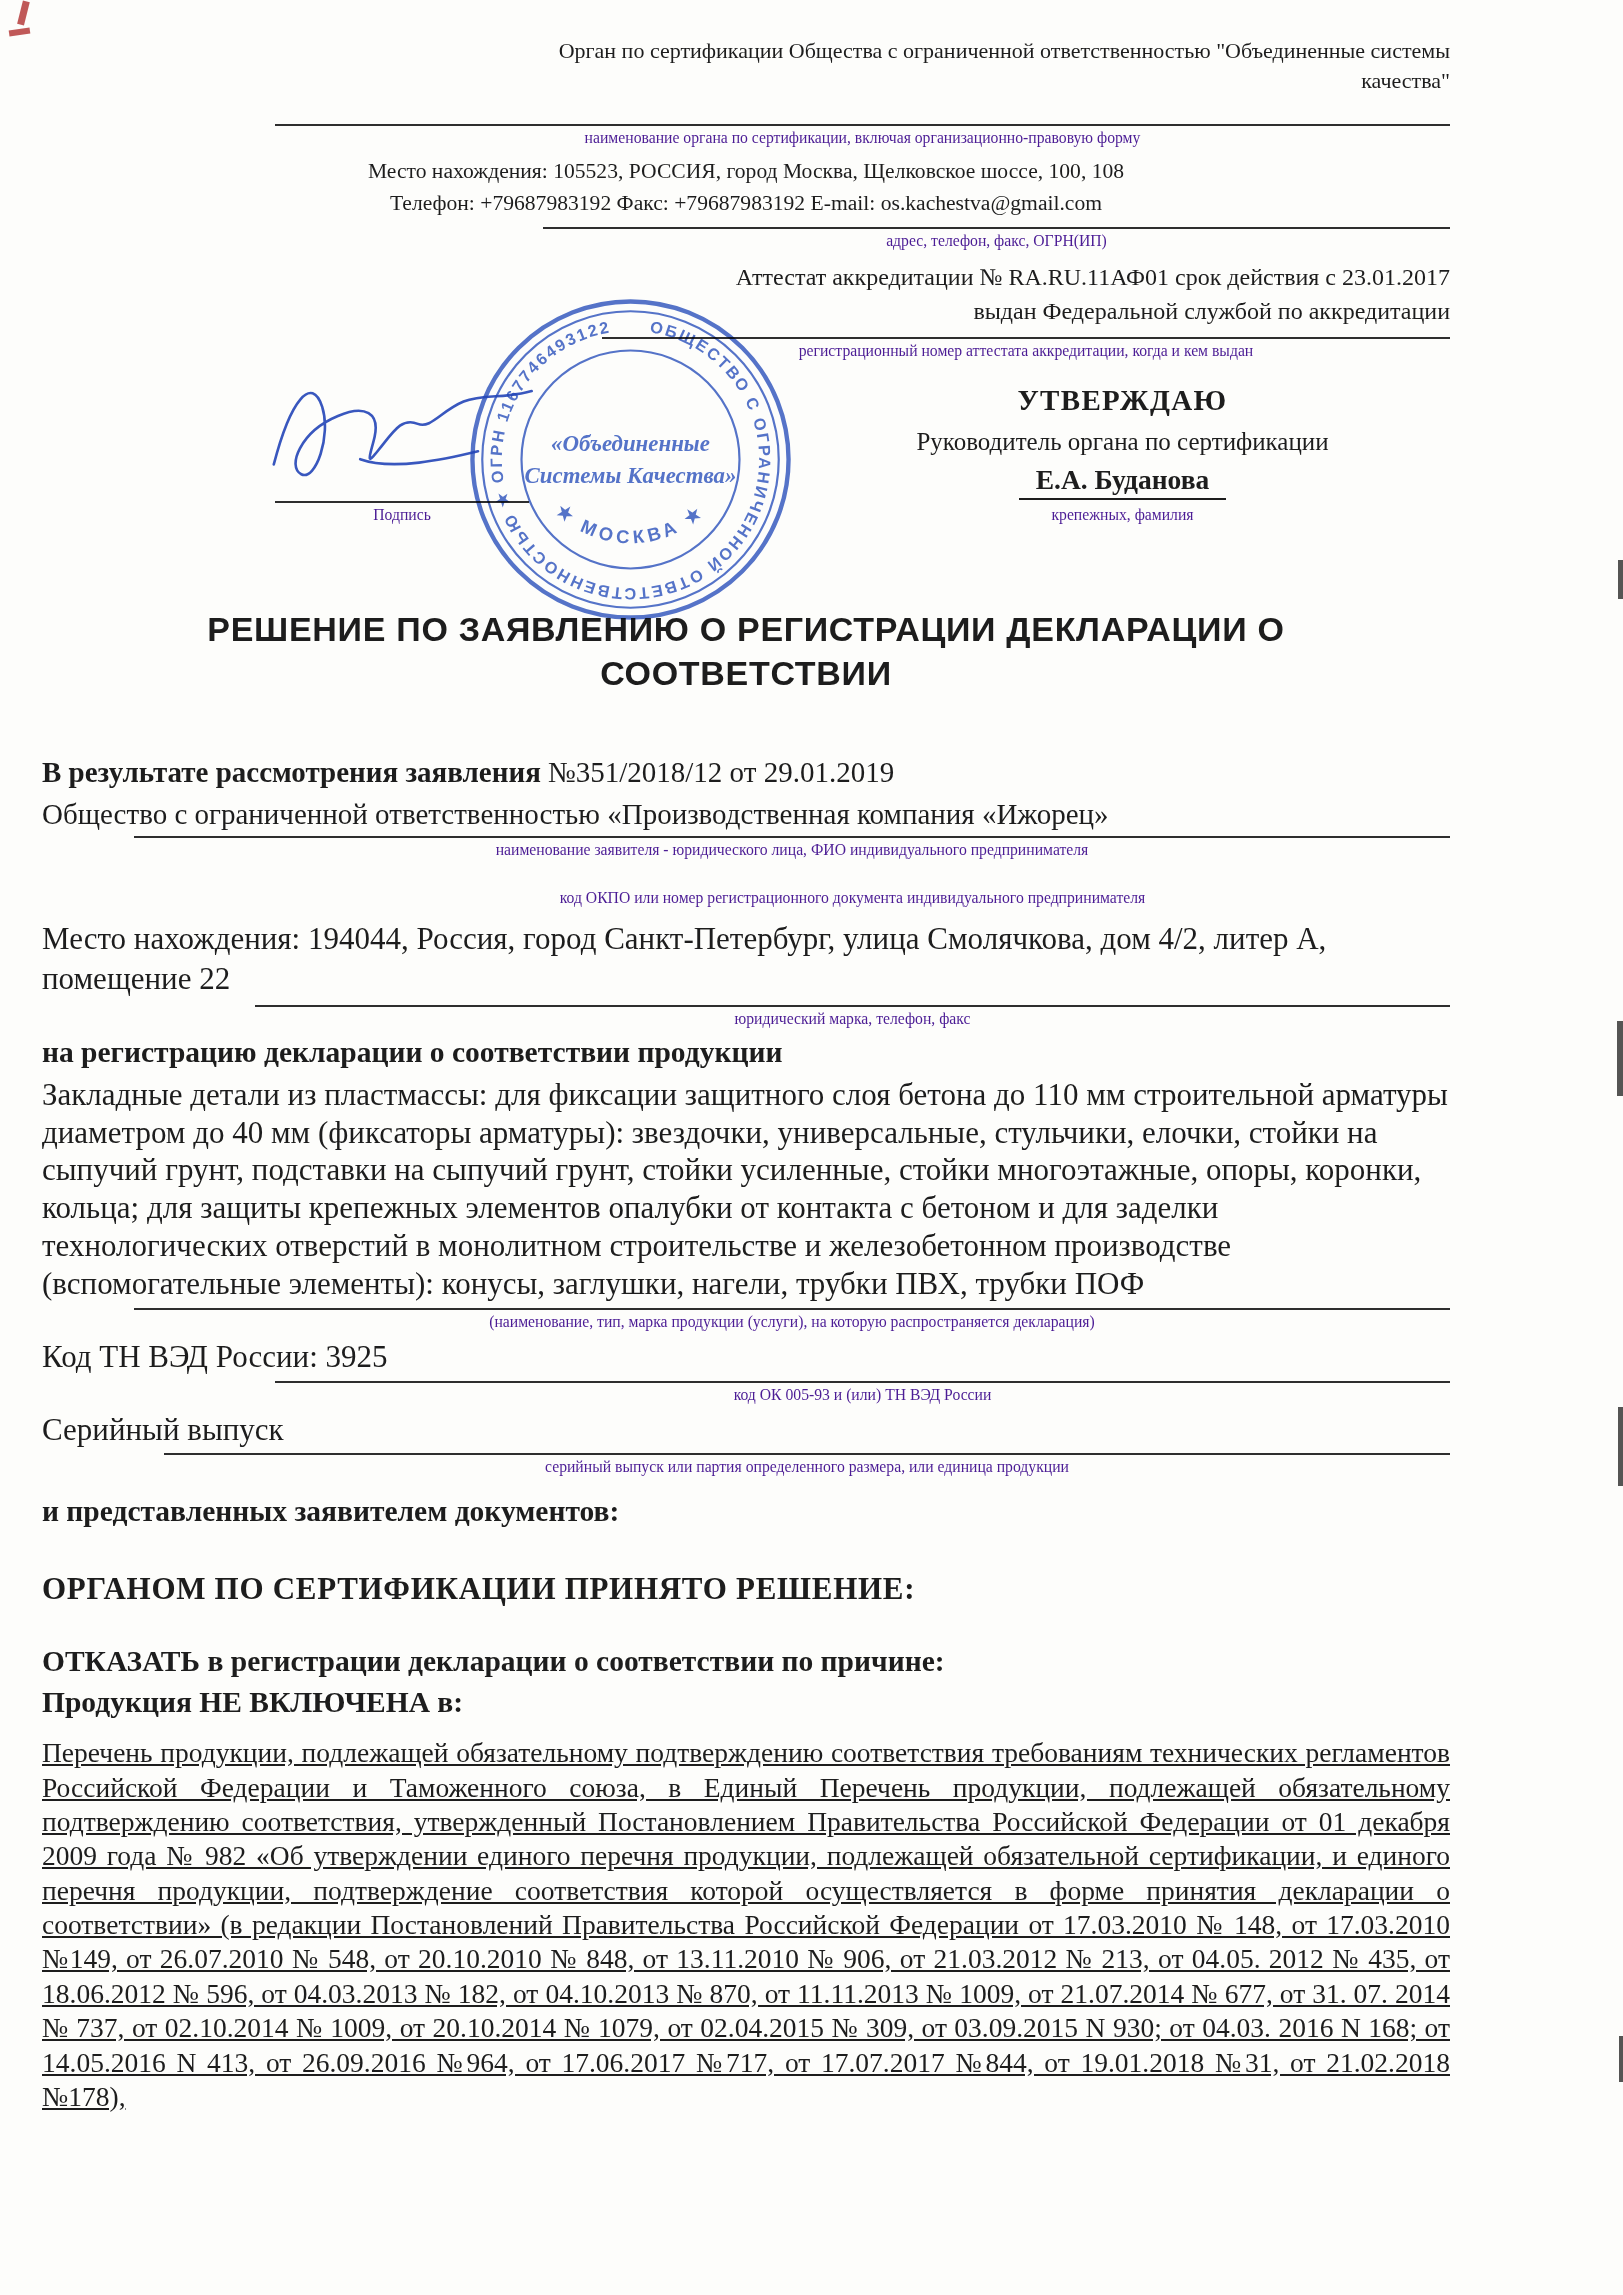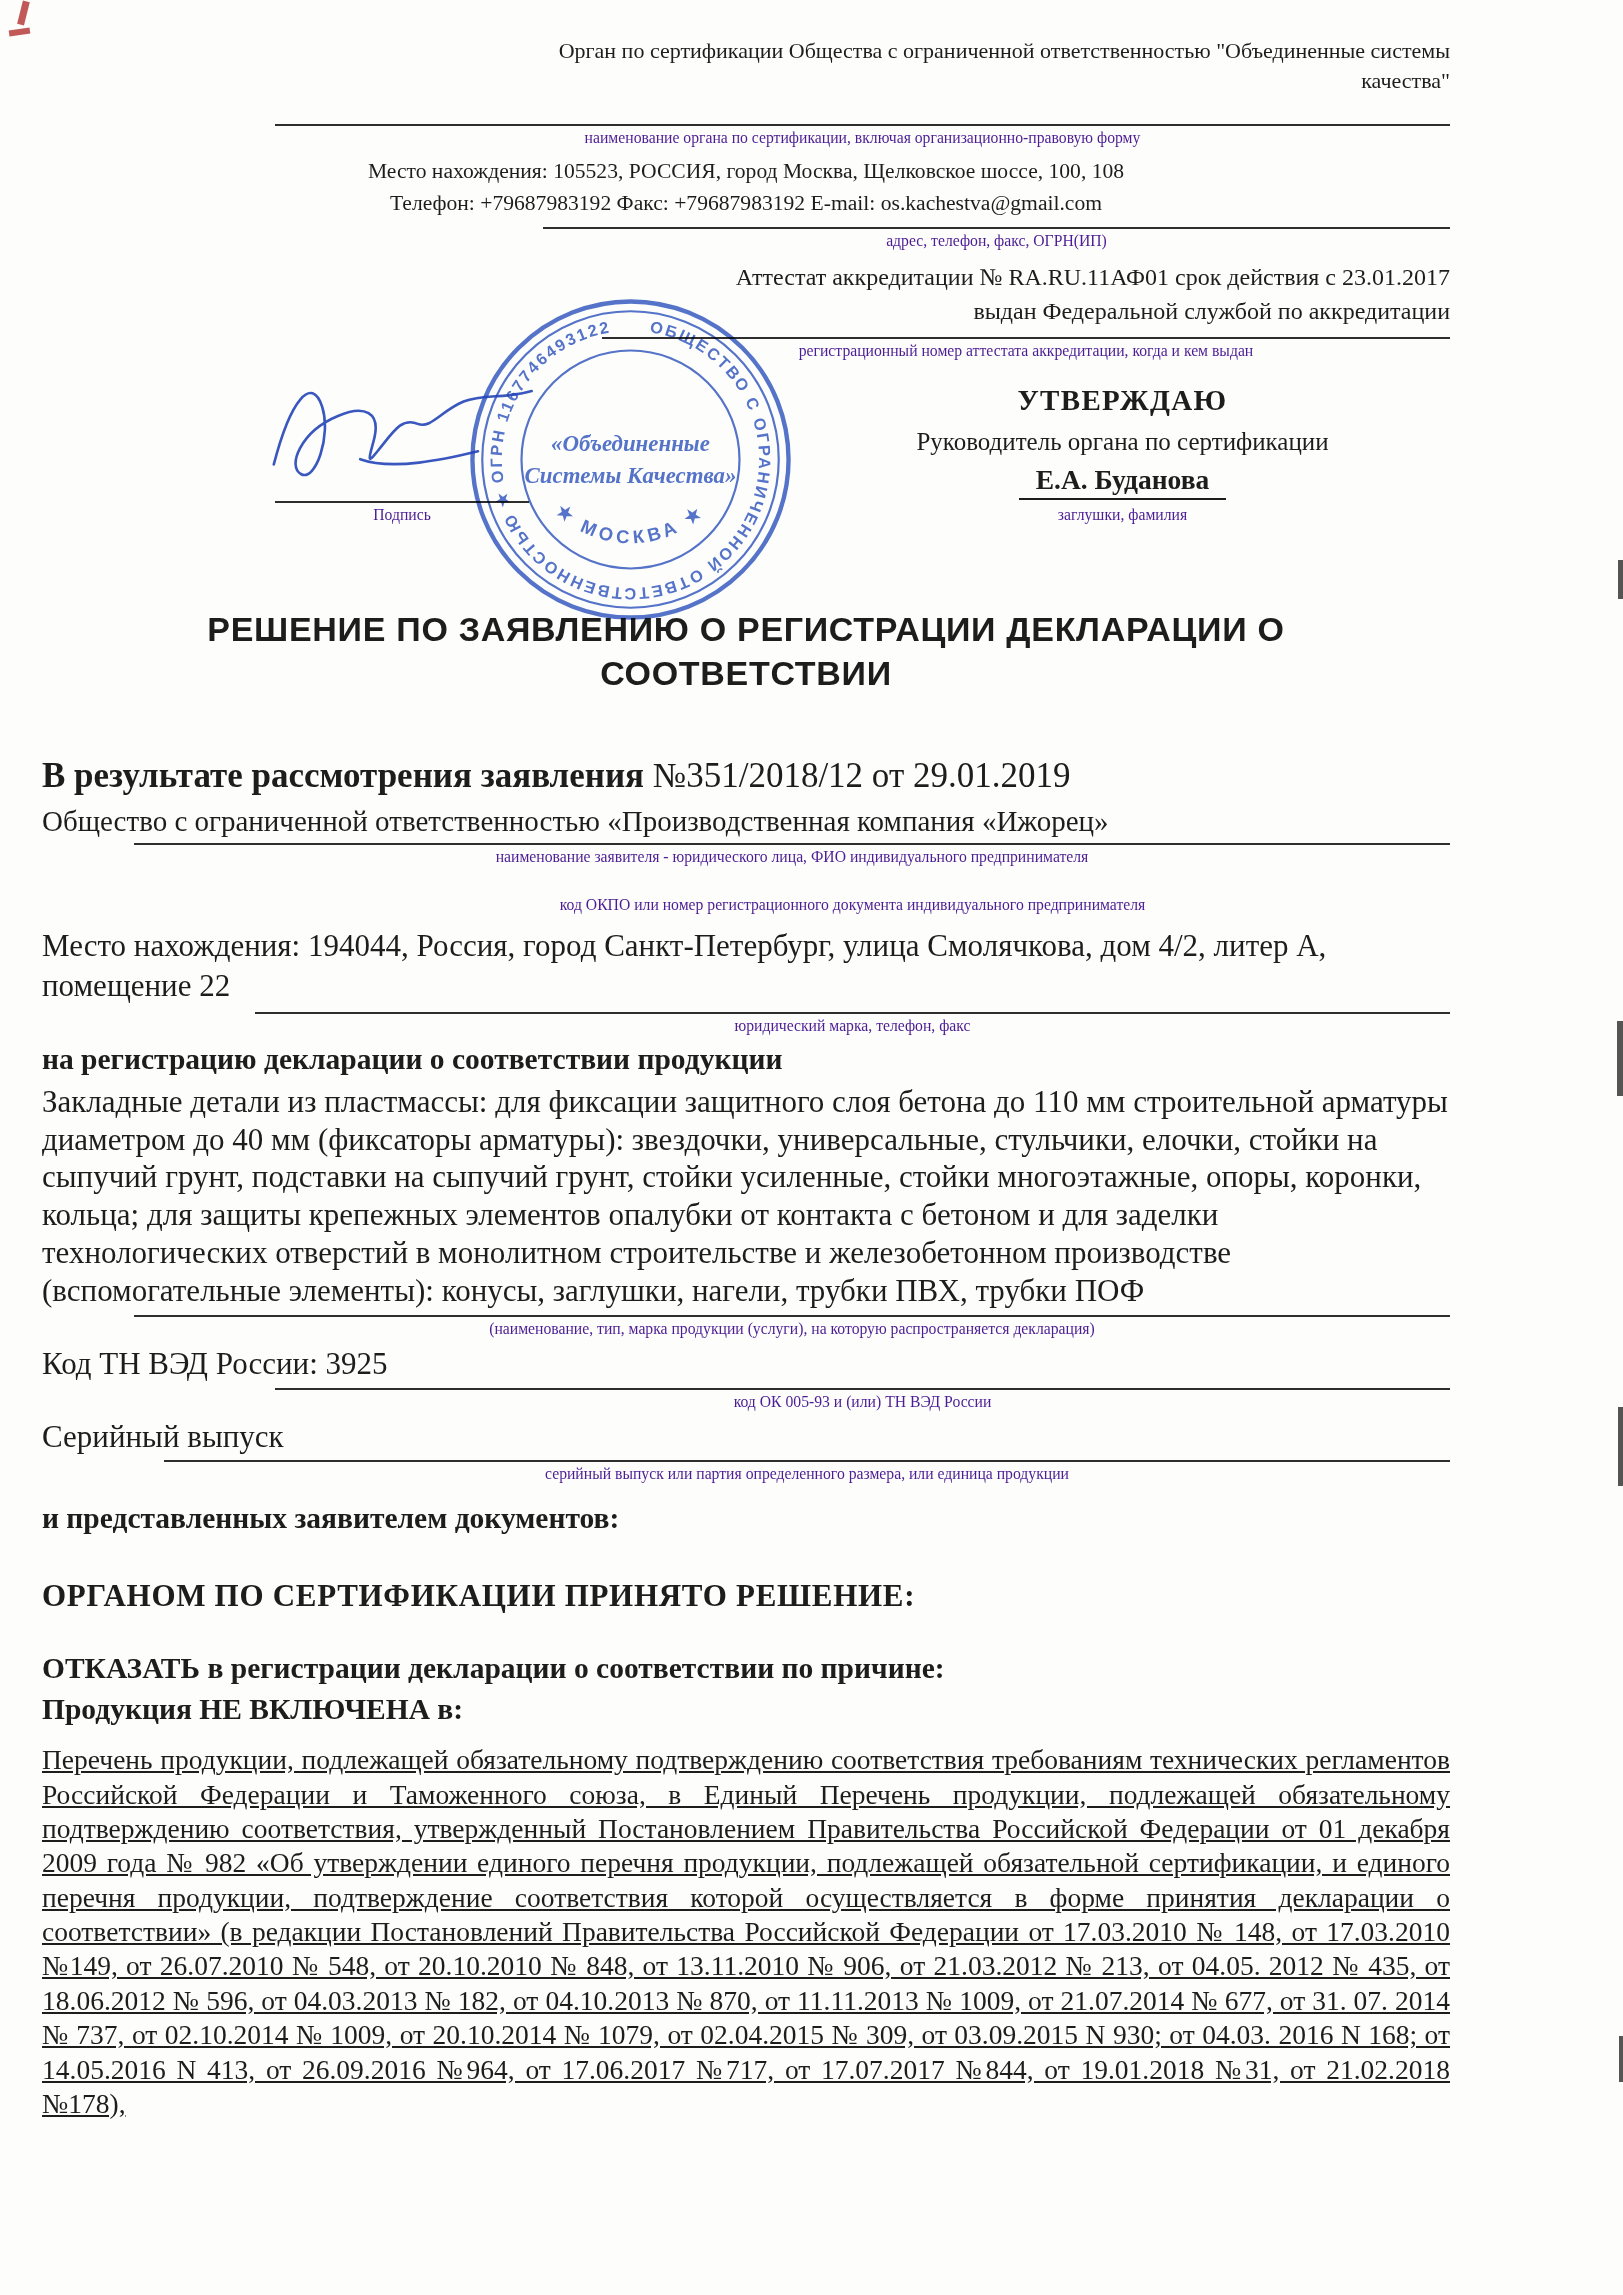--- a/index.html
+++ b/index.html
@@ -56,21 +56,21 @@
     border-bottom:2.6px solid #1d1d1d; padding:0 17px 2.6px; margin-top:7.9px;
   }
   .approve-col .cap { margin-top:2.6px; }
 
   
   .doc-title {
     font-family:"Liberation Sans", sans-serif;
     font-weight:bold; font-size:34px; line-height:1.3;
     text-align:center; letter-spacing:0.7px; margin-top:27.5px;
   }
-  .intro     { margin-top:60px; font-size:35px; }
+  .intro     { margin-top:60px; font-size:29px; }
   .applicant { margin-top:9.2px; font-size:29px; }
   .location  { margin-top:11.8px; font-size:31px; line-height:1.3; }
   .bold-line { margin-top:7.9px; font-size:29.5px; font-weight:bold; }
   .product   { margin-top:6.5px; font-size:31px; line-height:1.22; }
   .big-line  { margin-top:7.9px; font-size:31px; }
   .docs      { margin-top:18.3px; }
   .decision-heading { margin-top:43px; font-size:31px; font-weight:bold; letter-spacing:0.7px; }
   .refuse    { margin-top:38px; }
   .reason    { margin-top:17px; font-size:27.5px; line-height:1.25; text-align:justify;text-decoration:underline; }
 
@@ -157,21 +157,21 @@
         <div class="rule"></div>
         <div class="cap">Подпись</div>
       </div>
 
       <div class="approve-col">
         <div class="approve-title">УТВЕРЖДАЮ</div>
         <div class="approve-role">Руководитель органа по сертификации</div>
         <div>
           <span class="approve-name">Е.А. Буданова</span>
         </div>
-        <div class="cap">заглушки, фамилия</div>
+        <div class="cap">крепежных, фамилия</div>
       </div>
     </div>
 
     <div class="doc-title">
       <div>РЕШЕНИЕ ПО ЗАЯВЛЕНИЮ О РЕГИСТРАЦИИ ДЕКЛАРАЦИИ О</div>
       <div>СООТВЕТСТВИИ</div>
     </div>
 
     <p class="intro">
       <b>В результате рассмотрения заявления</b>

